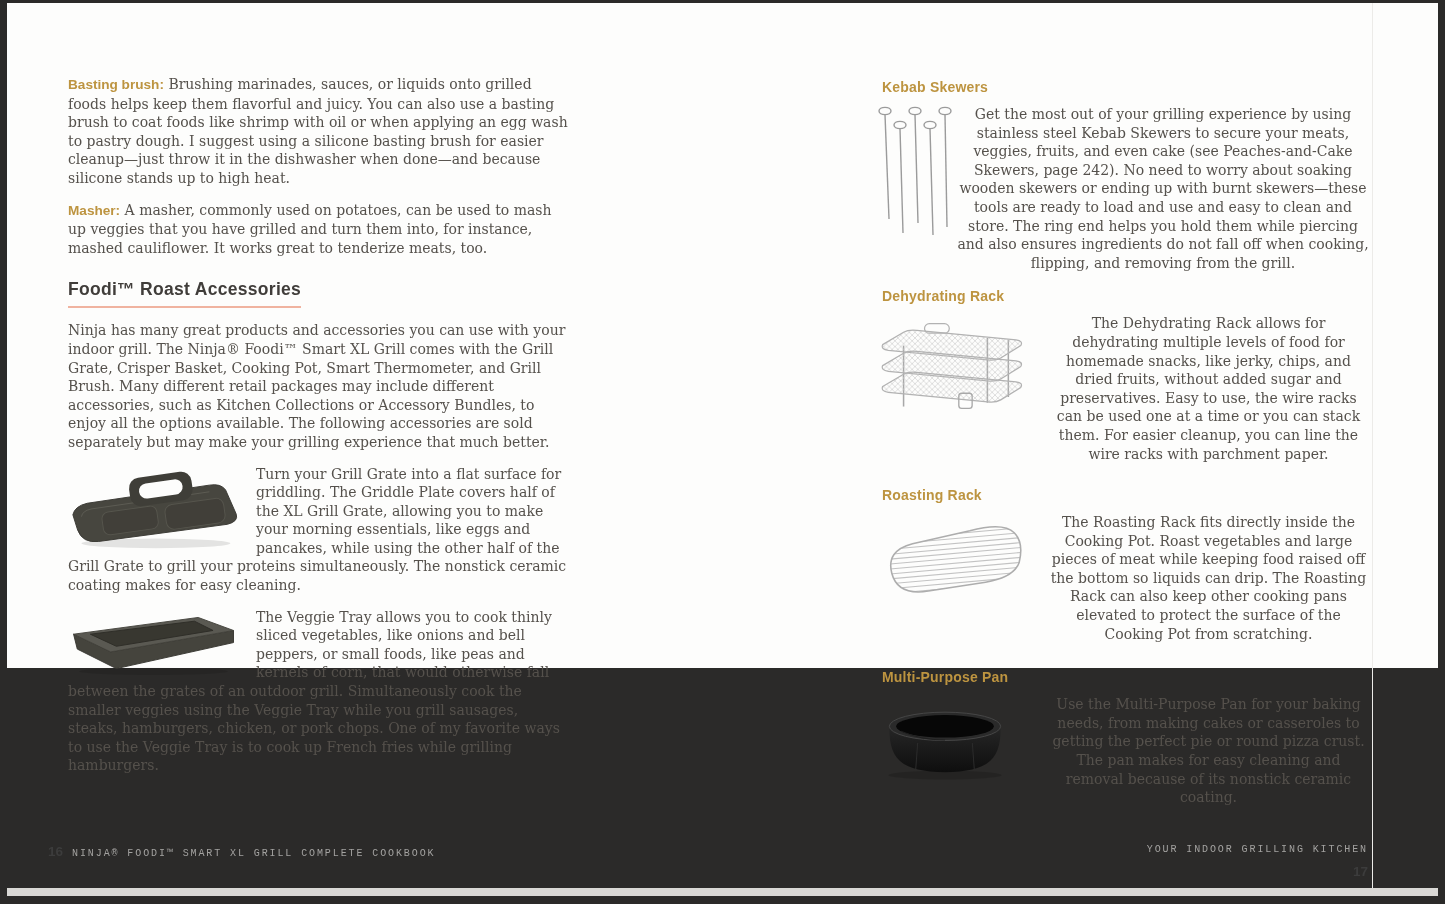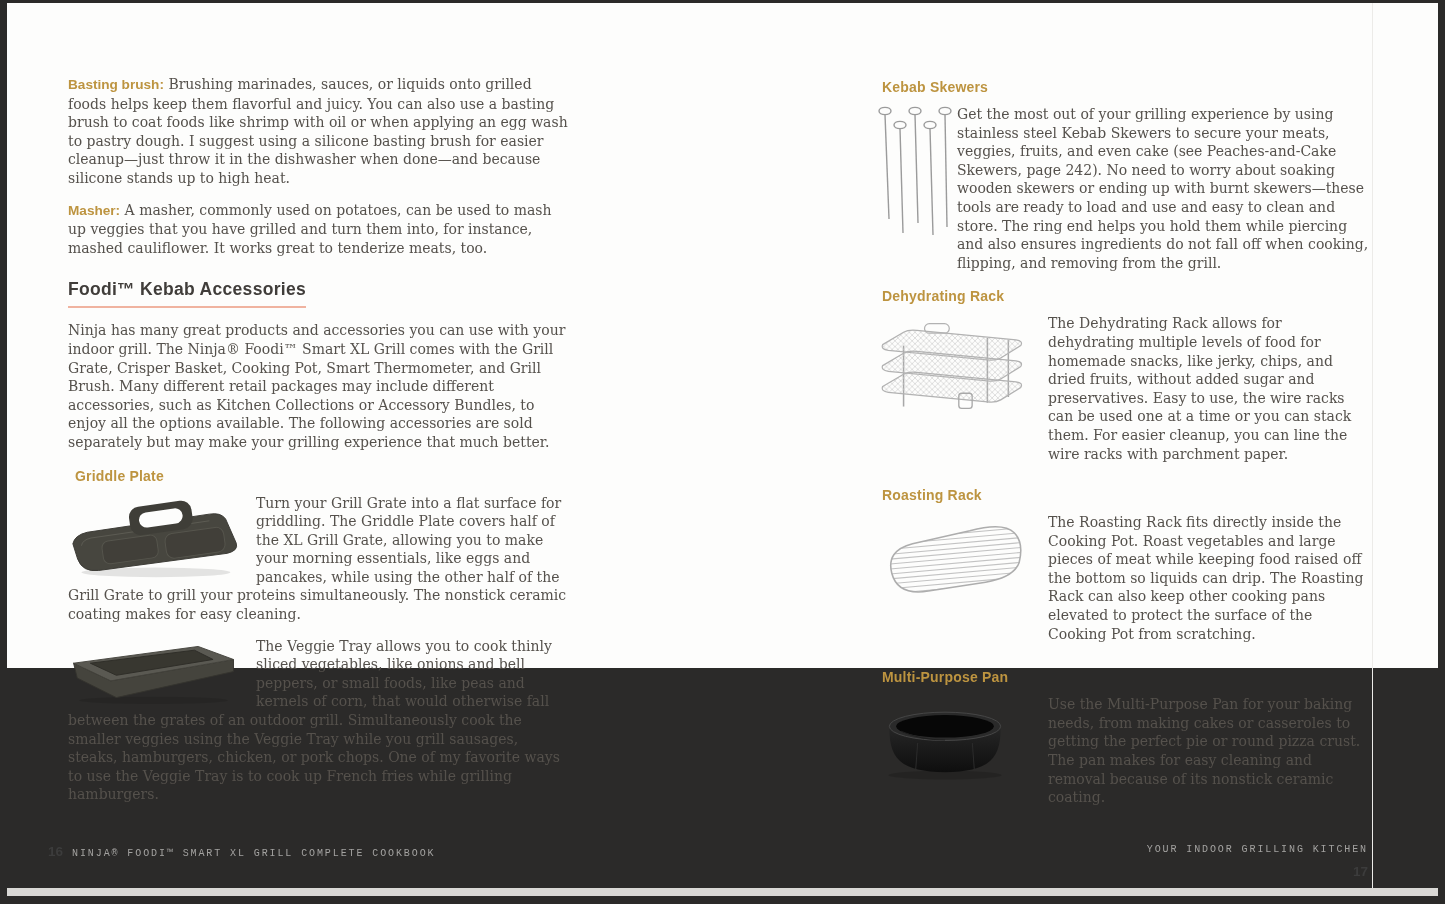--- a/index.html
+++ b/index.html
@@ -33,21 +33,21 @@
   .fig{float:left;}
   .fig svg{display:block;}
   .fig.griddle{width:172px;margin:2px 16px 2px 0;}
   .fig.veggie{width:172px;margin:2px 16px 2px 0;}
 
   
   .racc-row{display:flex;align-items:flex-start;}
   .racc{margin-bottom:12px;}
   .racc .rfig{flex:0 0 auto;}
   .racc .rfig svg{display:block;}
-  .racc .body-p{flex:1 1 auto;margin:0;}
+  .racc .body-p{flex:1 1 auto;margin:0;text-align:center;}
   .page.right .racc:first-child .acc-head{margin-top:4px;}
   .rfig.kebab{width:66px;margin:-4px 16px 0 0;}
   .rfig.roast{width:156px;margin:4px 17px 0 0;}
   .rfig.dehyd{width:160px;margin:6px 13px 0 0;}
   .rfig.pan{width:140px;margin:4px 33px 0 0;}
   .racc.kebab-sec{margin-bottom:16px;}
   .racc.roast-sec{margin-bottom:26px;}
   .racc.dehyd-sec{margin-bottom:24px;}
 
   .footer{position:absolute;top:841px;display:flex;align-items:flex-end;gap:9px;}
@@ -62,26 +62,25 @@
 <div class="photo">
   <div class="spread">
 
     <div class="page left">
 
       <p class="body-p"><span class="lead">Basting brush:</span> <span>Brushing marinades, sauces, or liquids onto grilled foods helps keep them flavorful and juicy. You can also use a basting brush to coat foods like shrimp with oil or when applying an egg wash to pastry dough. I suggest using a silicone basting brush for easier cleanup—just throw it in the dishwasher when done—and because silicone stands up to high heat.</span></p>
 
       <p class="body-p"><span class="lead">Masher:</span> <span>A masher, commonly used on potatoes, can be used to mash up veggies that you have grilled and turn them into, for instance, mashed cauliflower. It works great to tenderize meats, too.</span></p>
 
 
-      <h2 class="section-head">Foodi™ Kebab Accessories</h2>
+      <h2 class="section-head">Foodi™ Roast Accessories</h2>
 
       <p class="body-p">Ninja has many great products and accessories you can use with your indoor grill. The Ninja® Foodi™ Smart XL Grill comes with the Grill Grate, Crisper Basket, Cooking Pot, Smart Thermometer, and Grill Brush. Many different retail packages may include different accessories, such as Kitchen Collections or Accessory Bundles, to enjoy all the options available. The following accessories are sold separately but may make your grilling experience that much better.</p>
 
       <div class="acc">
-        <h3 class="acc-head">Griddle Plate</h3>
         <div class="fig griddle">
           <svg width="172" height="84" viewBox="0 0 180 88">
             <ellipse cx="92" cy="80" rx="78" ry="5" fill="rgba(0,0,0,0.10)"></ellipse>
             <path d="M5,50 Q7,41 20,38 L148,19 Q160,17 165,24 L176,49 Q179,57 167,60 L32,78 Q15,80 10,66 Z" fill="#47463f" stroke="#3a3933" stroke-width="1"></path>
             <path d="M14,52 Q15,46 24,44 L148,26" stroke="#5d5c54" stroke-width="1" fill="none"></path>
             <rect x="36" y="44" width="58" height="24" rx="7" transform="rotate(-8 65 56)" fill="#413f39" stroke="#56554d" stroke-width="1"></rect>
             <rect x="102" y="36" width="62" height="26" rx="8" transform="rotate(-8 133 49)" fill="#413f39" stroke="#56554d" stroke-width="1"></rect>
             <g transform="rotate(-8 97 22)">
               <rect x="64" y="8" width="66" height="30" rx="11" fill="#3f3e38"></rect>
               <rect x="74" y="15" width="46" height="16" rx="8" fill="#fdfdfc"></rect>

